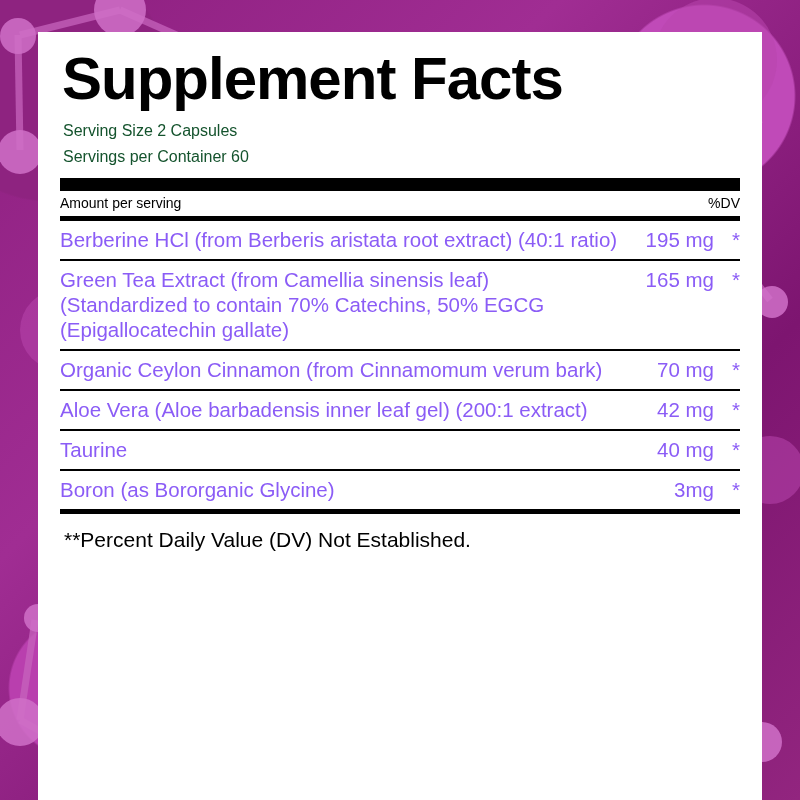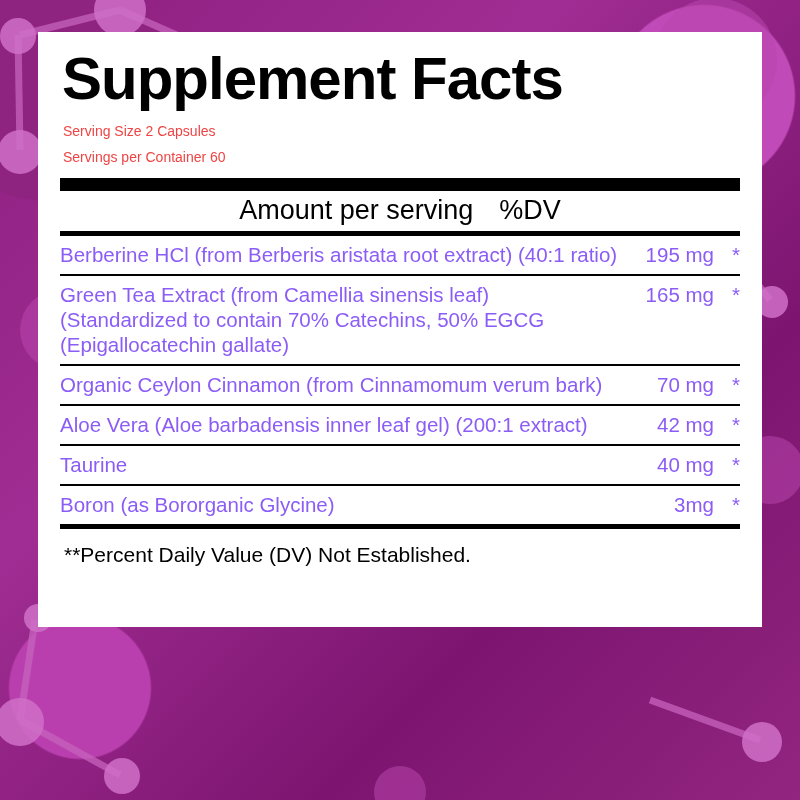--- a/index.html
+++ b/index.html
@@ -27,58 +27,58 @@
       linear-gradient(135deg, #8d1f7f 0%, #a02d93 35%, #7d1570 70%, #92257f 100%);
   }
   #bg svg { position: absolute; inset: 0; }
 
   
   #panel {
     position: absolute;
     left: 38px;
     top: 32px;
     width: 724px;
-    height: 595px;
+    height: 768px;
     background: #ffffff;
     box-sizing: border-box;
     padding: 10px 22px 0 22px;
   }
 
   .title {
     font-size: 60px;
     line-height: 66px;
     font-weight: bold;
     letter-spacing: -1px;
     color: #000;
     margin: 4px 0 6px 2px;
     white-space: nowrap;
   }
 
   .serving {
-    font-size: 14px;
+    font-size: 16px;
     line-height: 26px;
-    color: #ef4444;
+    color: #14532d;
     margin-left: 3px;
   }
 
   .rule-thick {
     height: 13px;
     background: #000;
     margin-top: 8px;
   }
   .rule-med {
     height: 5px;
     background: #000;
   }
 
   .amount-row {
     display: flex;
-    justify-content: center;
+    justify-content: space-between;
     align-items: baseline;
-    font-size: 27px;
+    font-size: 14px;
     padding: 4px 0 5px 0;
   }
   .amount-row .amt-label { color: #000; }
   .amount-row .dv-label { color: #000; margin-left: 26px; }
 
   table.facts {
     width: 100%;
     border-collapse: collapse;
     font-size: 20.5px;
     color: #8b5cf6;

